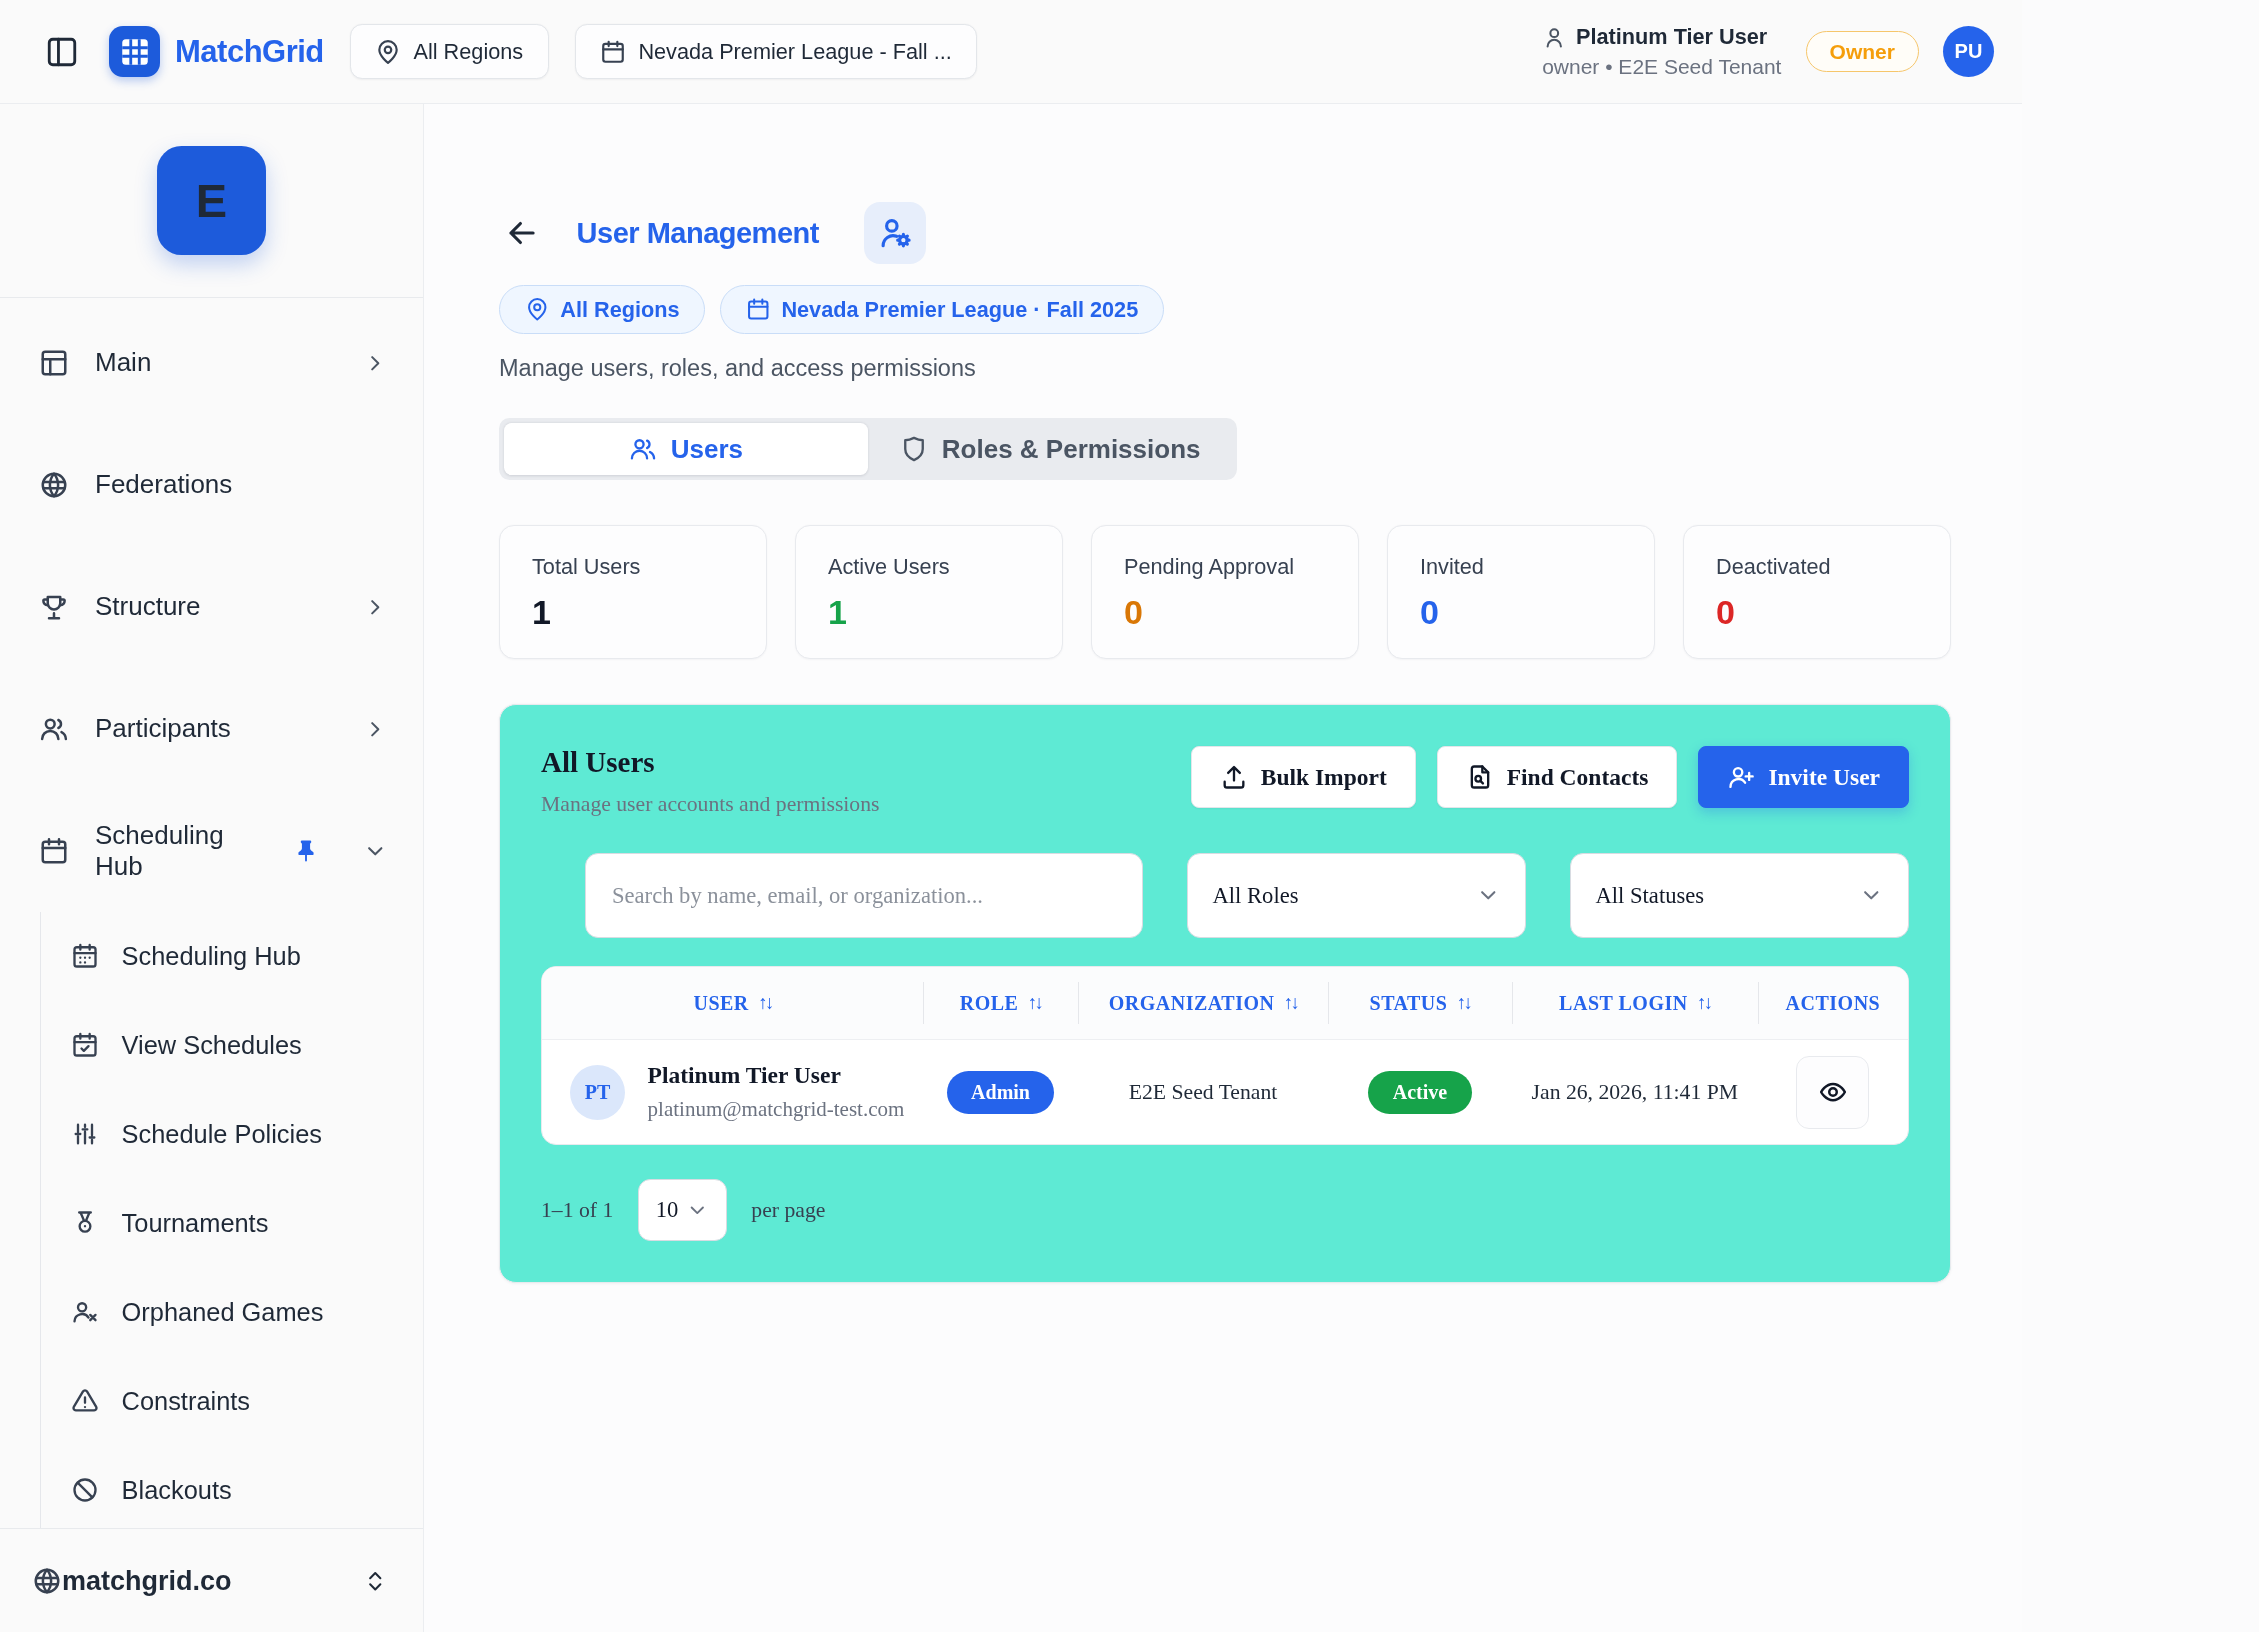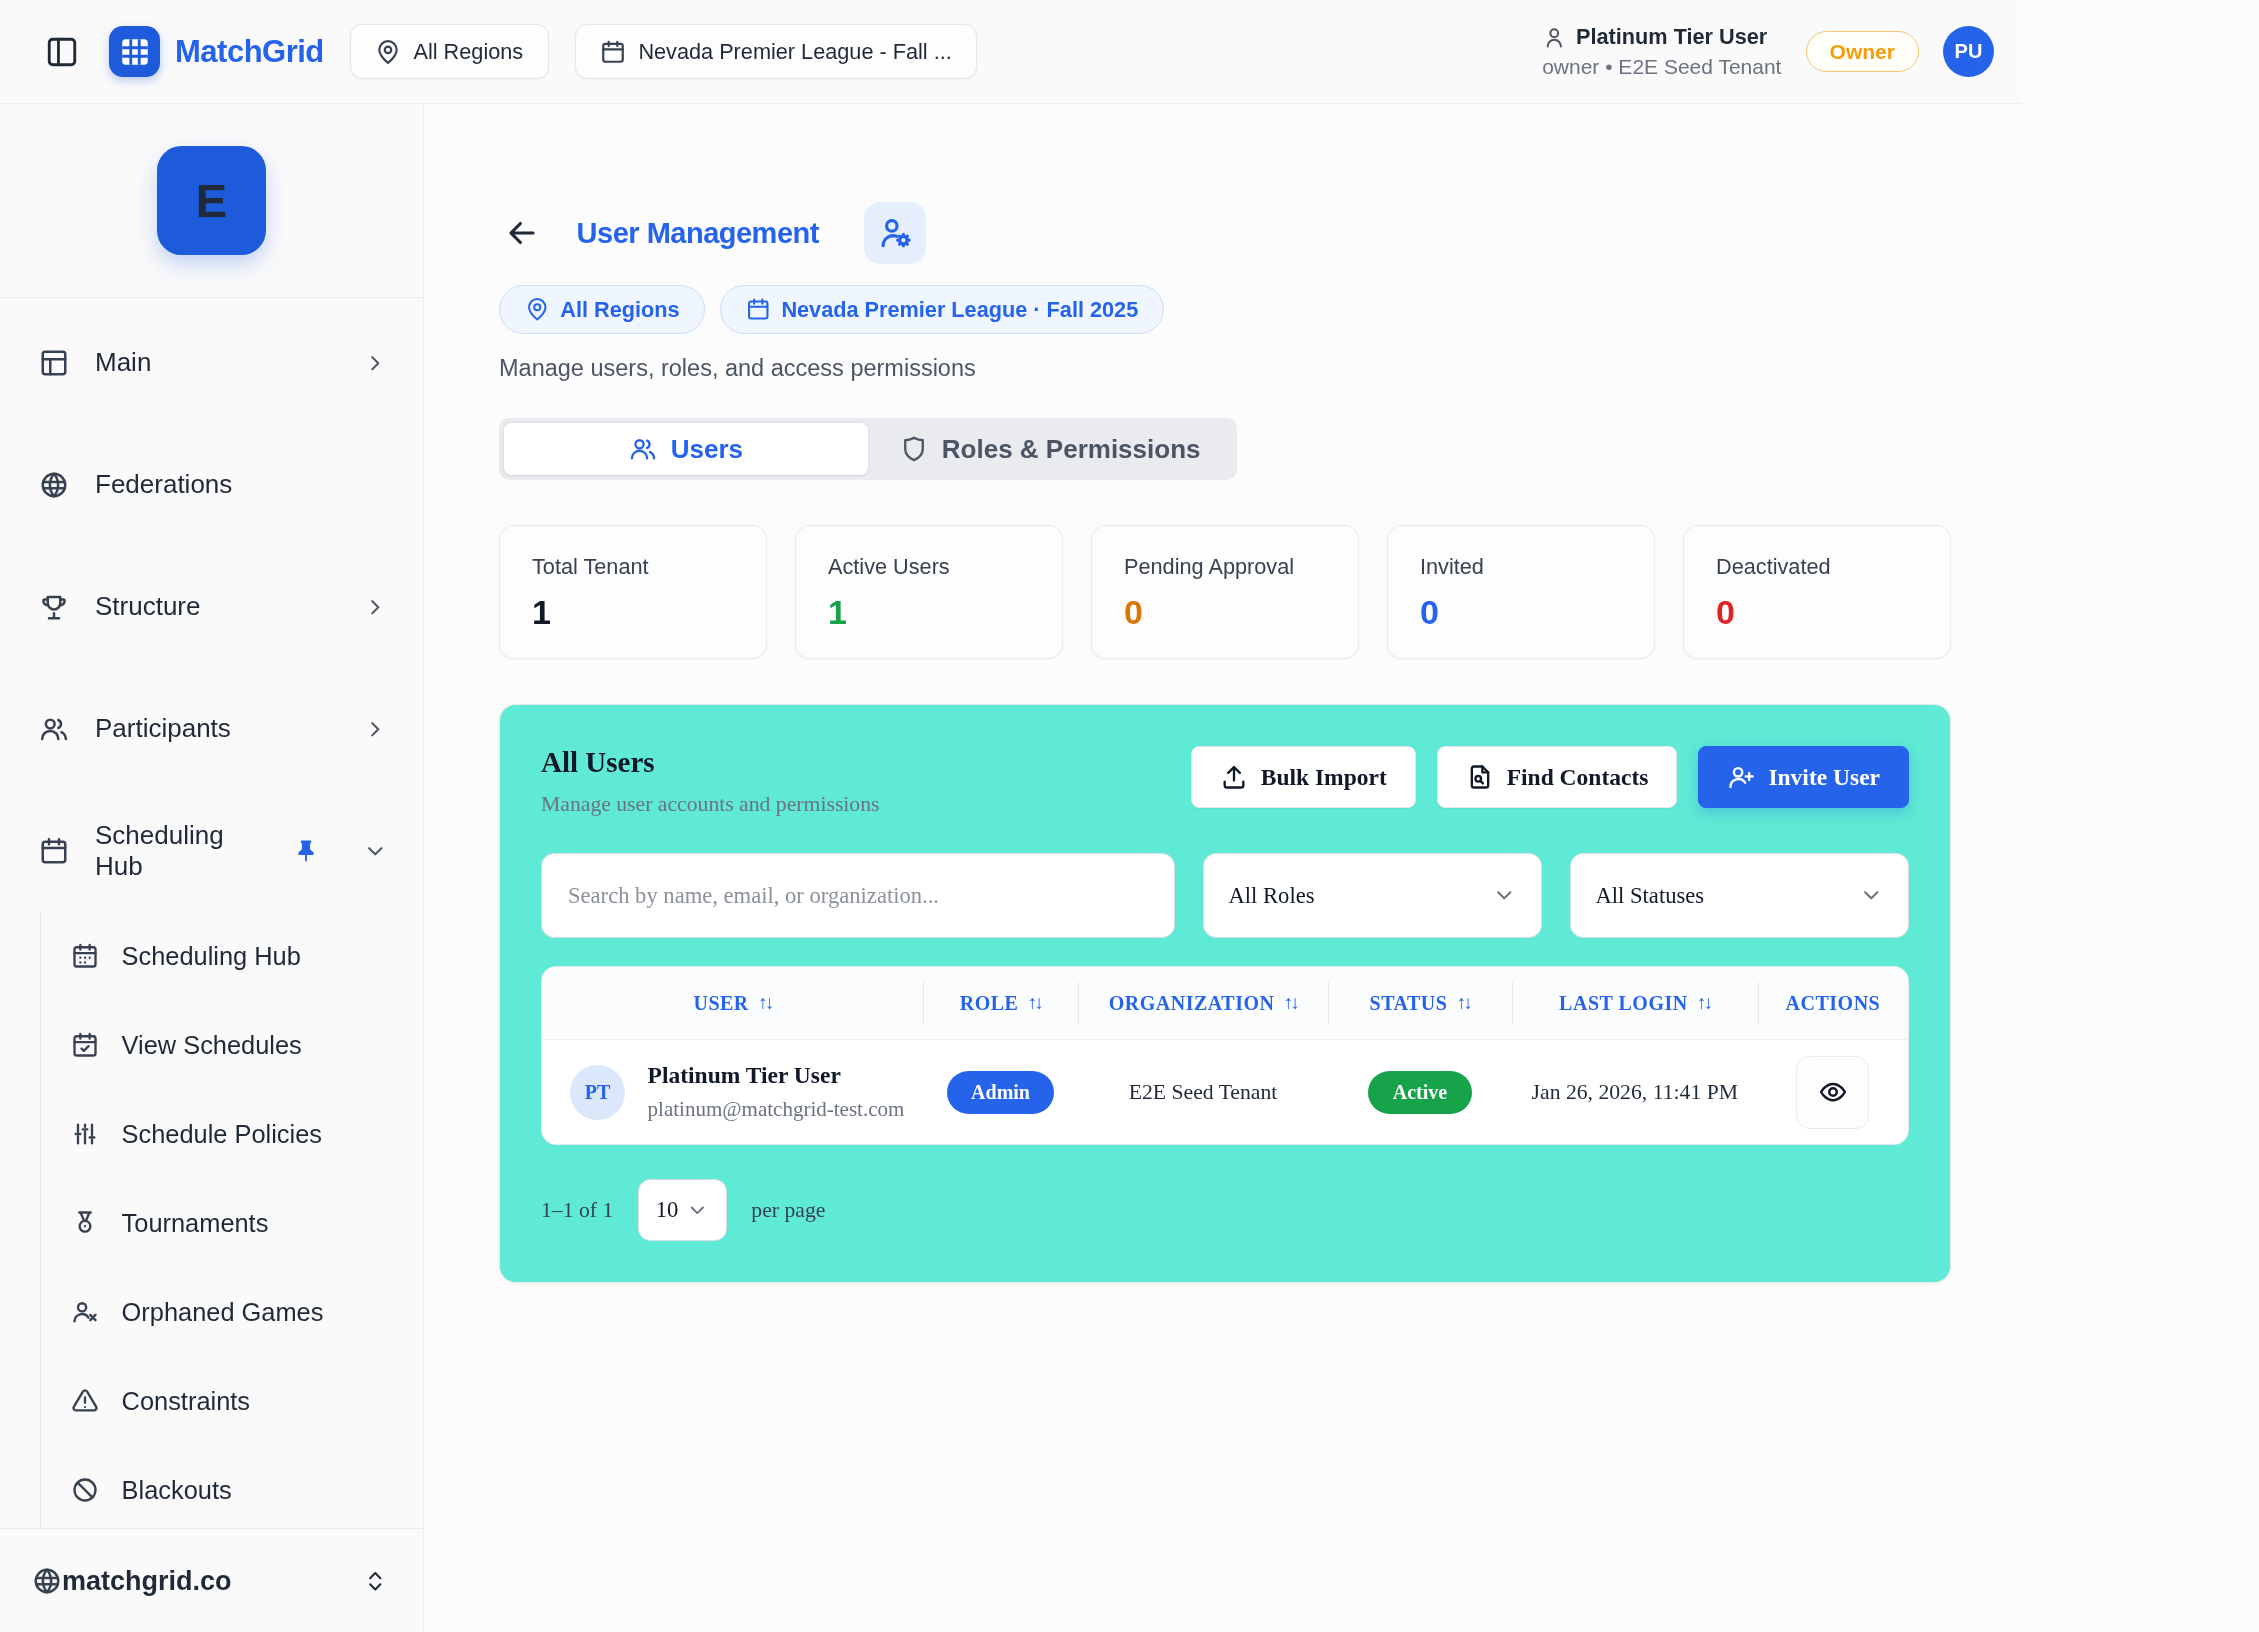--- a/index.html
+++ b/index.html
@@ -82,21 +82,21 @@
            padding:41px; box-shadow:0 0.9px 2.8px rgba(16,24,40,.05);font-family:Liberation Serif, serif; }
   .panel-head { display:flex; align-items:flex-start; }
   .panel-title { font-size:29px; font-weight:bold; color:#111827; }
   .panel-sub { font-size:21.7px; color:#6b7280; margin-top:13px; }
   .panel-actions { margin-left:auto; display:flex; gap:21px; }
   .btn { height:62px; display:flex; align-items:center; gap:13px; padding:16px 28px; border-radius:8px;
          font-size:23.5px; font-weight:bold; font-family:inherit; cursor:pointer; }
   .btn-ghost { background:#fff; border:0.9px solid #e3e6ea; color:#111827; box-shadow:0 0.9px 1.9px rgba(16,24,40,.05); }
   .btn-primary { background:#2563eb; border:0.9px solid #2563eb; color:#fff; box-shadow:0 4.7px 11.3px rgba(37,99,235,.28); }
 
-  .filter-row { display:flex; gap:28px; margin-top:36px; }
+  .filter-row { display:flex; gap:44px; margin-top:36px;margin-left:44px; }
   .search-input { flex:1; height:85px; border:0.9px solid #d8dce2; border-radius:13px; padding:0 26px;
                   font-size:22.6px; font-family:inherit; color:#111827; background:#fff; outline:none; }
   .search-input::placeholder { color:#8b919b; }
   .select { width:339px; height:85px; border:0.9px solid #d8dce2; border-radius:13px; background:#fff;
             display:flex; align-items:center; padding:0 24.5px; font-size:22.6px; color:#111827; cursor:pointer; }
   .select .grow { flex:1; }
   .select .chev { color:#6b7280; }
 
   .table-wrap { margin-top:28px; border:0.9px solid #e8eaee; border-radius:15px; overflow:hidden; background:#fff; }
   .tr { display:grid; grid-template-columns:477fr 194fr 313fr 230fr 308fr 188fr; align-items:center; }
@@ -418,21 +418,21 @@
             <svg width="28" height="28" viewBox="0 0 24 24" fill="none" stroke="currentColor" stroke-width="2" stroke-linecap="round" stroke-linejoin="round">
                 <path d="M12 2.5c2.8 1.4 5.6 2 7.5 2V12c0 4.6-3.2 7.6-7.5 9.5C7.7 19.6 4.5 16.6 4.5 12V4.5c1.9 0 4.7-.6 7.5-2Z"></path>
               </svg>
           </span>
           <span>Roles &amp; Permissions</span>
         </div>
       </div>
 
       <div class="stats">
         <div class="stat-card">
-          <div class="stat-label">Total Tenant</div>
+          <div class="stat-label">Total Users</div>
           <div class="stat-value" style="color: rgb(17, 24, 39);">1</div>
         </div>
         <div class="stat-card">
           <div class="stat-label">Active Users</div>
           <div class="stat-value" style="color: rgb(22, 163, 74);">1</div>
         </div>
         <div class="stat-card">
           <div class="stat-label">Pending Approval</div>
           <div class="stat-value" style="color: rgb(217, 119, 6);">0</div>
         </div>

